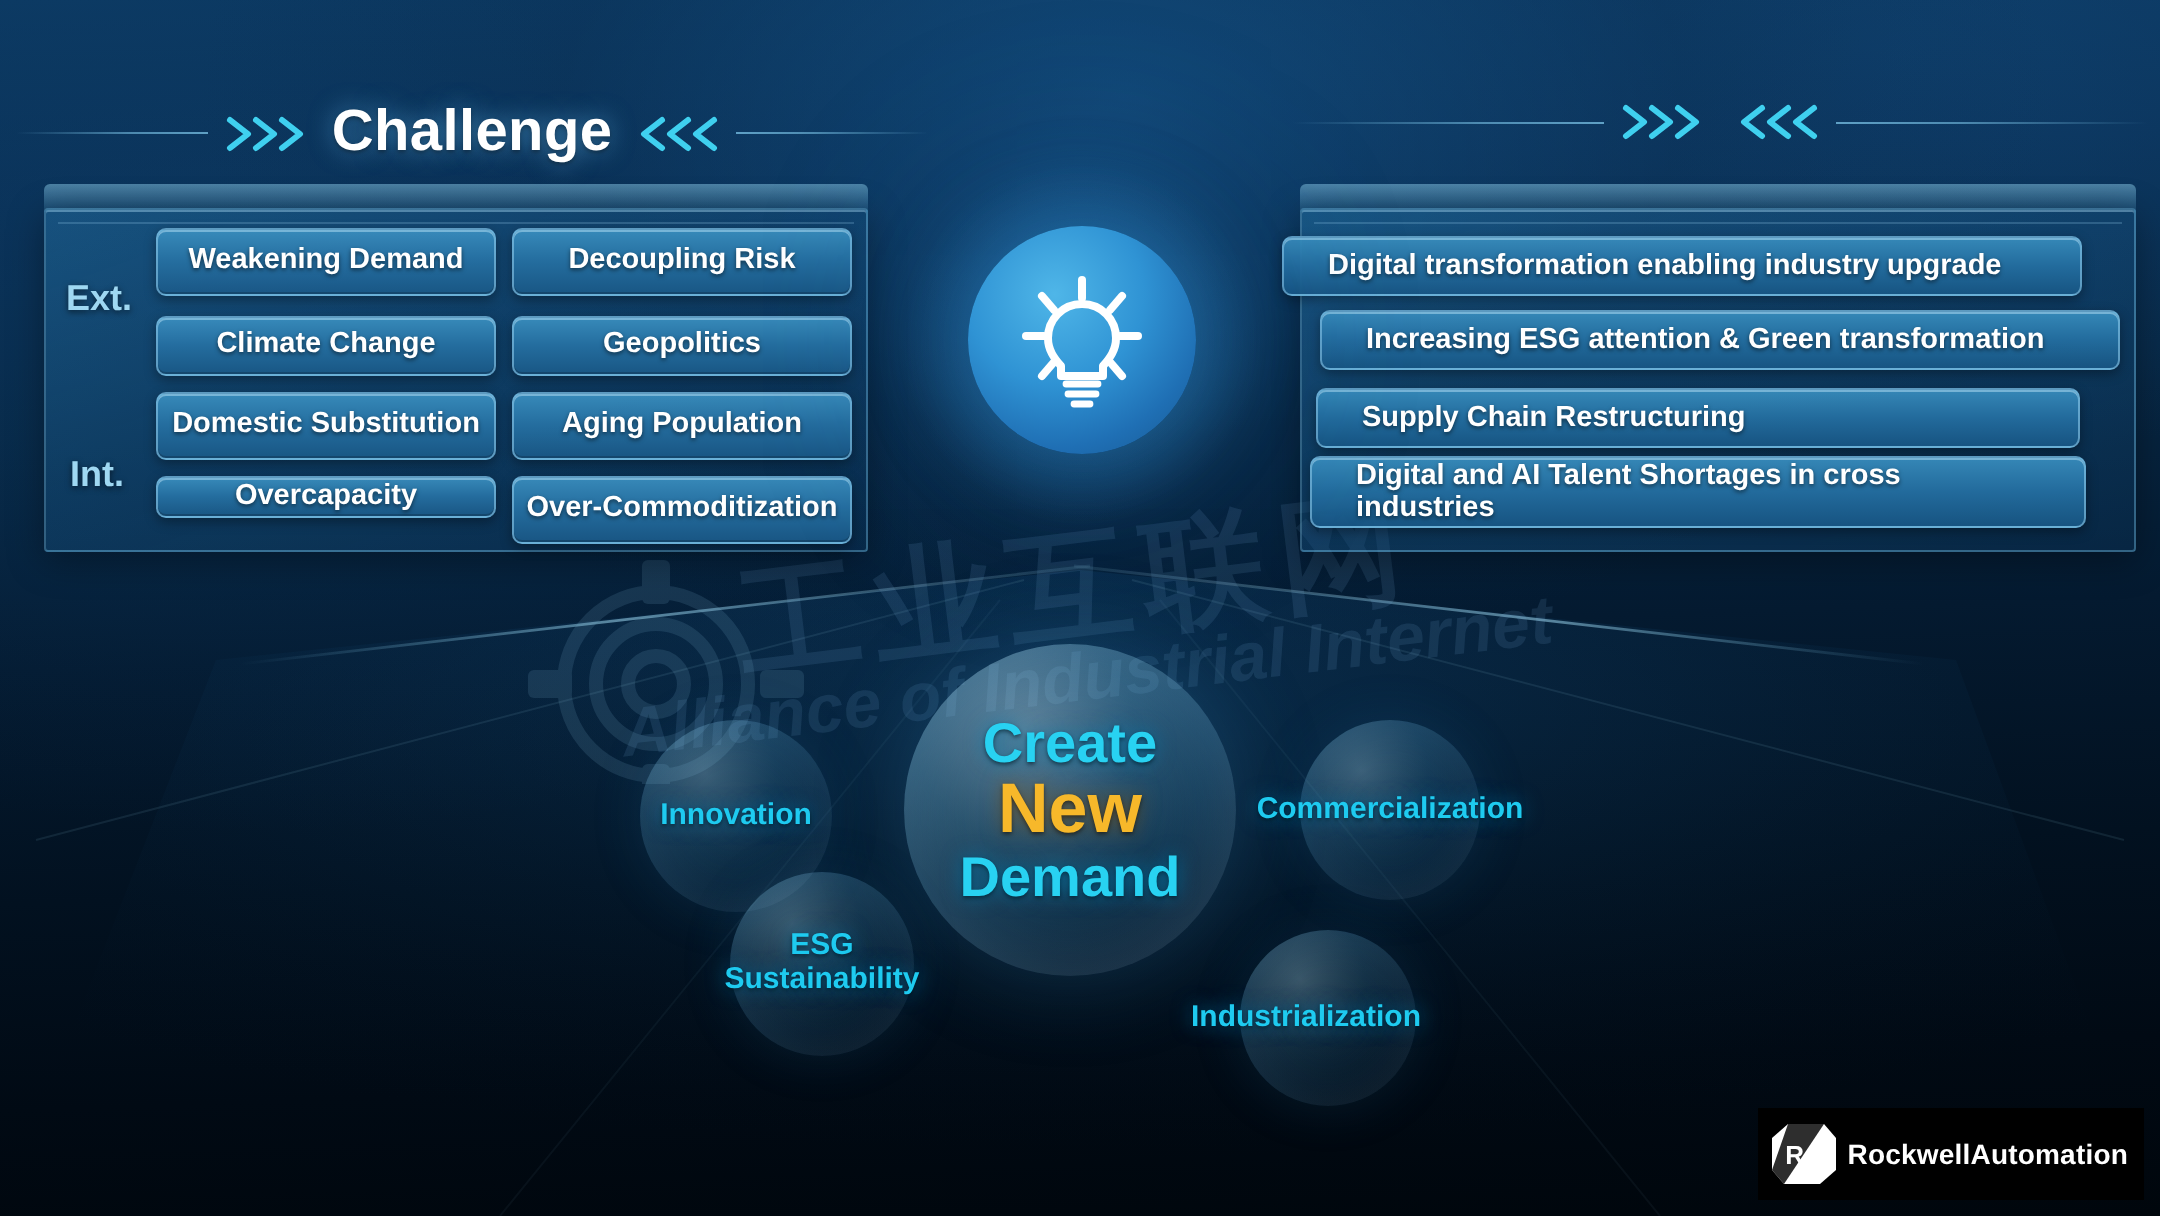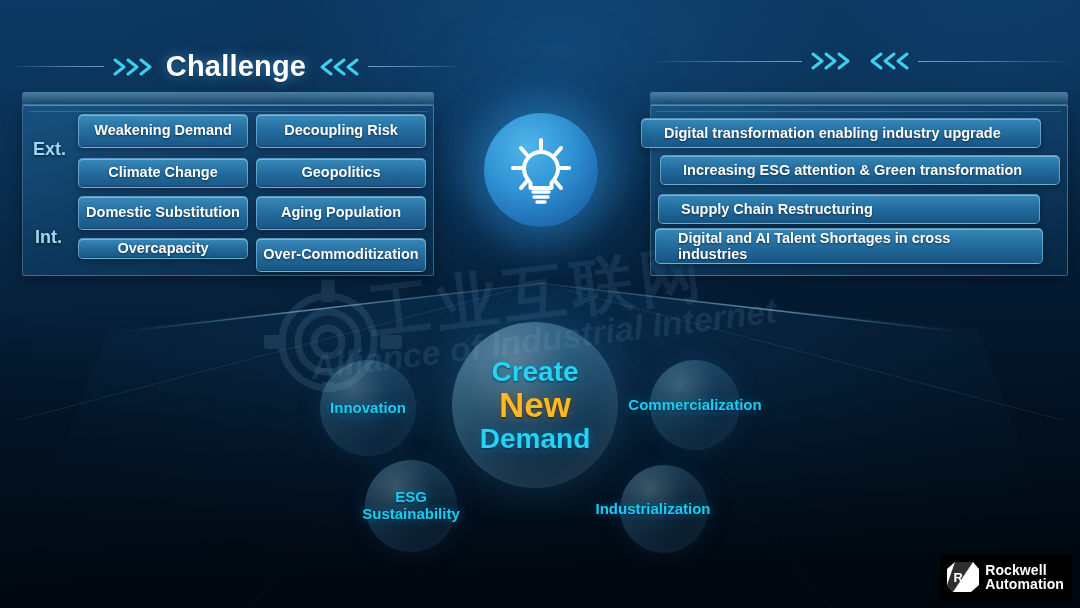--- a/index.html
+++ b/index.html
@@ -101,32 +101,32 @@
   #bub-center .lbl{font-size:0;}
   #bub-center .l1{display:block;font-size:28px;color:#28d2f2;}
   #bub-center .l2{display:block;font-size:35px;color:#f7b82a;margin-top:-2px;
                   text-shadow:0 0 10px rgba(140,80,0,.55),0 1px 2px rgba(0,0,0,.6);}
   #bub-center .l3{display:block;font-size:28px;color:#28d2f2;margin-top:-1px;}
 
   #bub-innovation{left:320px;top:360px;width:96px;height:96px;}
   #bub-innovation .lbl{font-size:15px;width:130px;}
   #bub-commercial{left:650px;top:360px;width:90px;height:90px;}
   #bub-commercial .lbl{font-size:15px;width:178px;}
-  #bub-esg{left:365px;top:460px;width:92px;height:92px;}
+  #bub-esg{left:365px;top:436px;width:92px;height:92px;}
   #bub-esg .lbl{font-size:15px;width:150px;}
   #bub-education{left:494px;top:495px;width:84px;height:84px;}
   #bub-education .lbl{font-size:15px;width:120px;}
   #bub-industrial{left:620px;top:465px;width:88px;height:88px;}
   #bub-industrial .lbl{font-size:15px;width:116px;text-align:left;margin-left:-22px;}
 
   
   #logo{position:absolute;right:8px;bottom:8px;display:flex;align-items:center;gap:5px;
          background:#000;padding:6px 8px 6px 6px;}
   #logo .badge{position:relative;width:34px;height:34px;flex:0 0 34px;}
-  #logo .ra-text{display:flex;flex-direction:column;line-height:1.02;}
+  #logo .ra-text{display:flex;flex-direction:row;line-height:1.02;}
   #logo .ra-text span{color:#fff;font-weight:bold;font-size:14px;letter-spacing:.1px;}
 </style>
 </head>
 <body>
 
 <div id="slide">
 
   <svg class="persp" viewBox="0 0 1080 608">
     <defs>
       <linearGradient id="pl" x1="0" y1="0" x2="1" y2="0">

